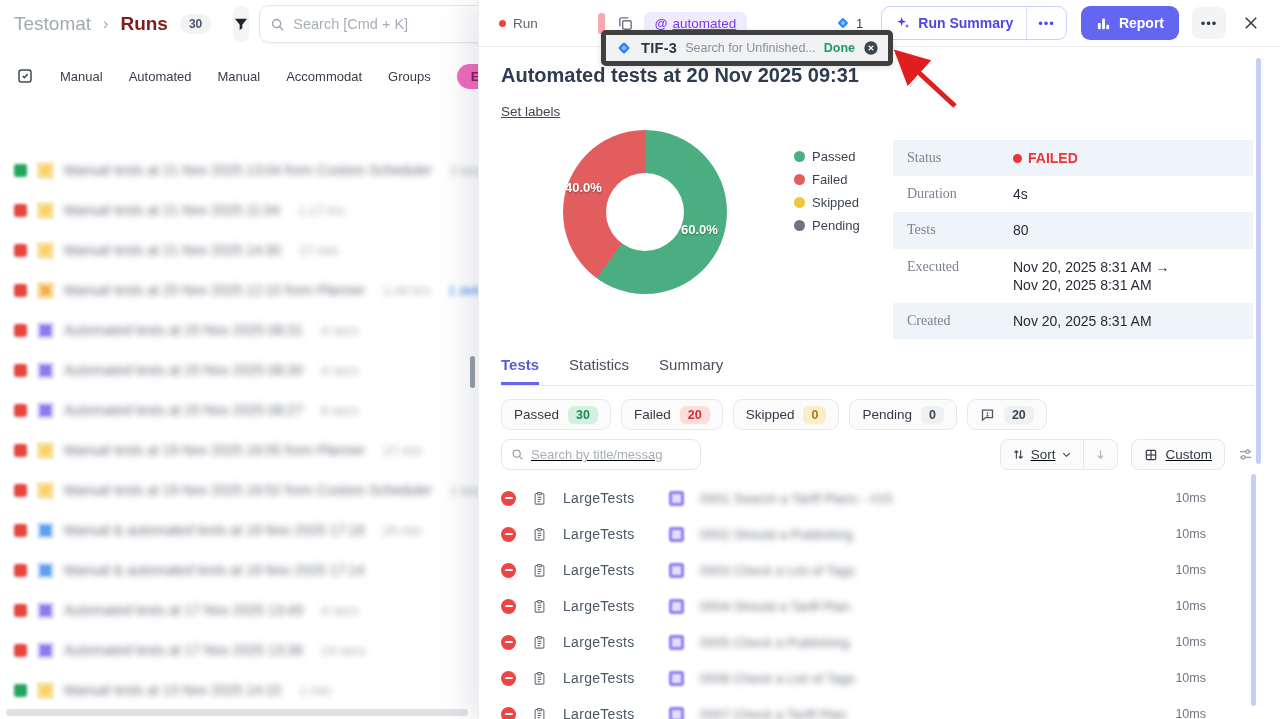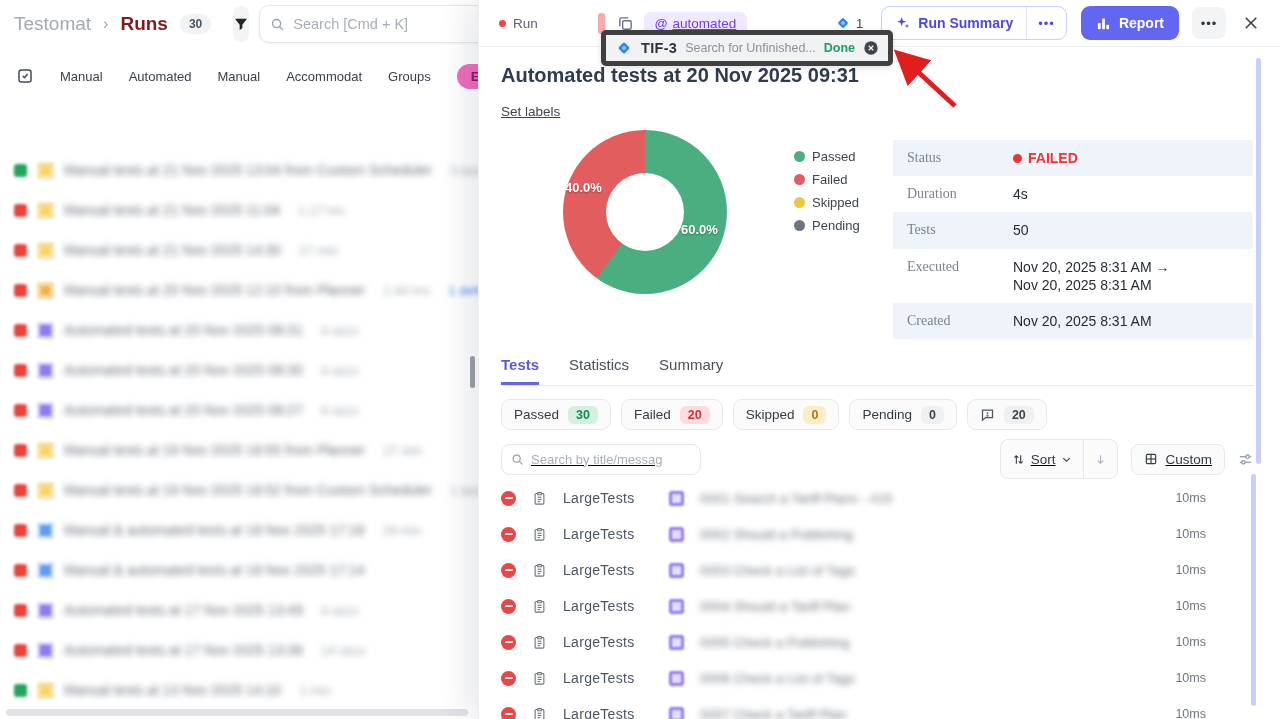--- a/index.html
+++ b/index.html
@@ -97,21 +97,21 @@
   .pill-badge.green { background:#d3f1de; color:#1c8a55; }
   .pill-badge.red { background:#fcdcdc; color:#d33030; }
   .pill-badge.yellow { background:#faeec6; color:#b0741d; }
   .pill-badge.gray { background:#eef0f2; color:#3d4550; }
   .pill .bubble-ic { color:#4b5563; display:flex; }
 
   .search-row { position:absolute; left:22px; top:439px; right:26px; display:flex; align-items:center;text-decoration:underline; }
   .dr-search { width:200px; height:31px; border:1px solid #e4e6ea; border-radius:9px; display:flex; align-items:center; gap:7px; padding:0 9px; }
   .dr-search input { border:none; outline:none; flex:1; font-size:13px; color:#333; background:transparent; font-family:inherit; }
   .dr-search input::placeholder { color:#a8aeb8; }
-  .sort-group { margin-left:auto; display:flex; align-items:stretch; height:40px; border:1px solid #e6e8ec; border-radius:8px; overflow:hidden; background:#fbfbfc; }
+  .sort-group { margin-left:auto; display:flex; align-items:stretch; height:31px; border:1px solid #e6e8ec; border-radius:8px; overflow:hidden; background:#fbfbfc; }
   .sort-main { display:flex; align-items:center; gap:6px; padding:0 11px; font-size:13.5px; color:#323a45; cursor:pointer; background:none; border:none; font-family:inherit; }
   .sort-dir { display:flex; align-items:center; padding:0 10px; border-left:1px solid #e6e8ec; color:#aeb4c0; cursor:pointer; background:none; border-top:none; border-right:none; border-bottom:none; }
   .btn-custom { margin-left:13px; height:31px; display:flex; align-items:center; gap:7px; padding:0 12px; background:#fbfbfc; border:1px solid #e6e8ec; border-radius:8px; font-size:13.5px; color:#323a45; cursor:pointer; font-family:inherit; }
   .sliders-btn { margin-left:12px; background:none; border:none; color:#9aa1ab; cursor:pointer; display:flex; }
 
   .tests-list { position:absolute; left:22px; top:480px; right:26px; }
   .test-row { height:36px; display:flex; align-items:center; gap:16px; cursor:pointer; }
   .fail-ic { width:15px; height:15px; border-radius:50%; background:#ef4444; position:relative; flex:none; }
   .fail-ic::after { content:""; position:absolute; left:3.5px; top:6.5px; width:8px; height:2px; background:#fff; border-radius:1px; }
   .clip-ic { color:#6b7280; display:flex; flex:none; }
@@ -435,21 +435,21 @@
           <span class="info-value">
             
             <span>4s</span>
           </span>
         </div>
 
         <div class="info-row">
           <span class="info-label">Tests</span>
           <span class="info-value">
             
-            <span>50</span>
+            <span>80</span>
           </span>
         </div>
 
         <div class="info-row">
           <span class="info-label">Executed</span>
           <span class="info-value">
             
             <span>Nov 20, 2025 8:31 AM →
 Nov 20, 2025 8:31 AM</span>
           </span>

